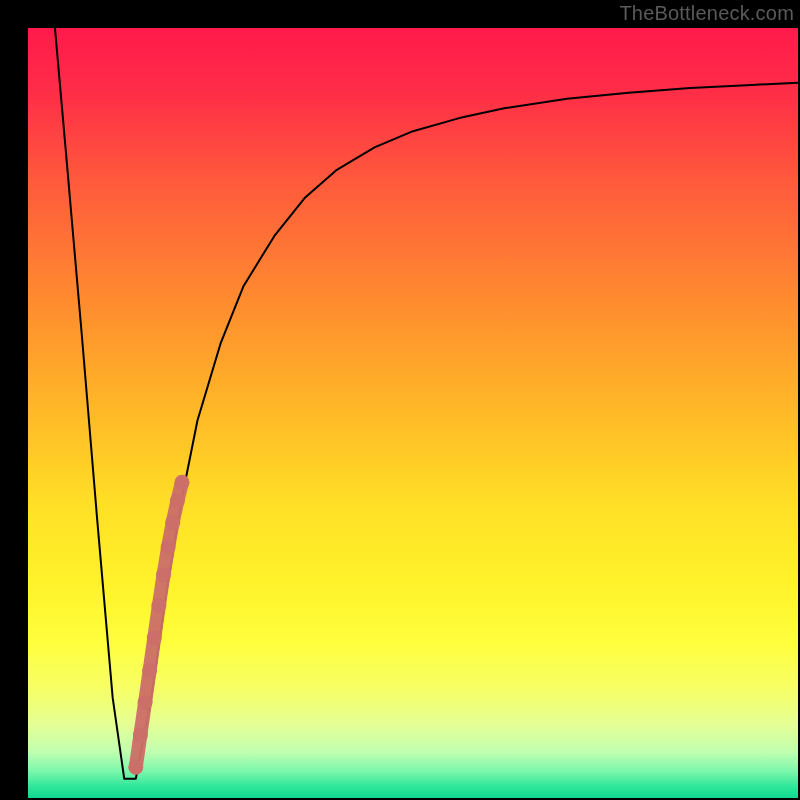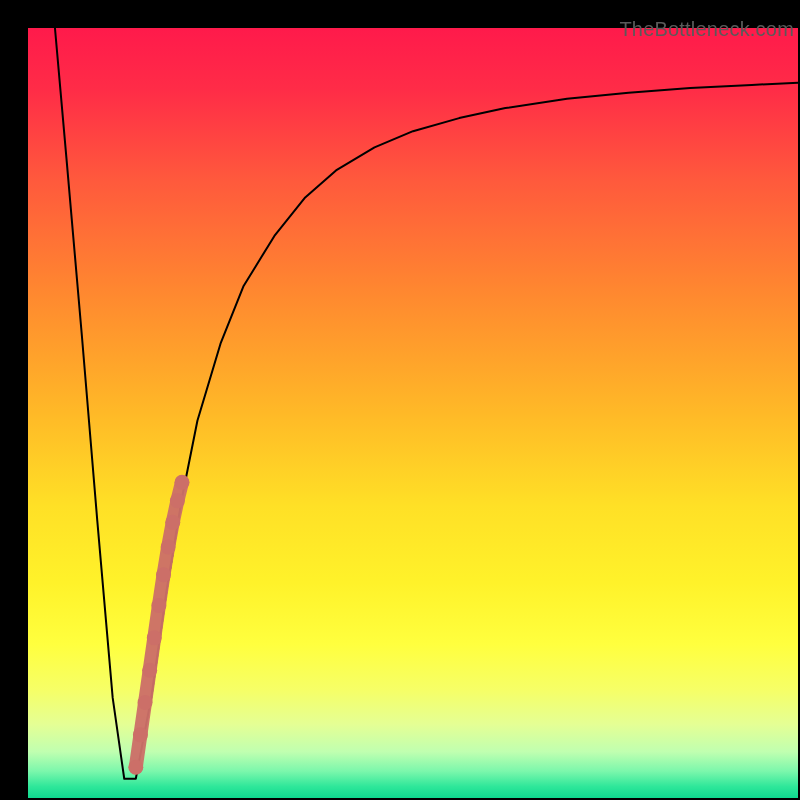--- a/index.html
+++ b/index.html
@@ -27,21 +27,20 @@
   }
   .watermark {
     position: absolute;
     top: 2px;
     right: 6px;
     color: #5a5a5a;
     font-size: 20px;
     font-weight: 500;
     letter-spacing: 0.2px;
     user-select: none;
-    margin-top: 16px;
   }
   svg.curves {
     position: absolute;
     inset: 0;
     width: 100%;
     height: 100%;
     overflow: visible;
   }
 </style>
 </head>

